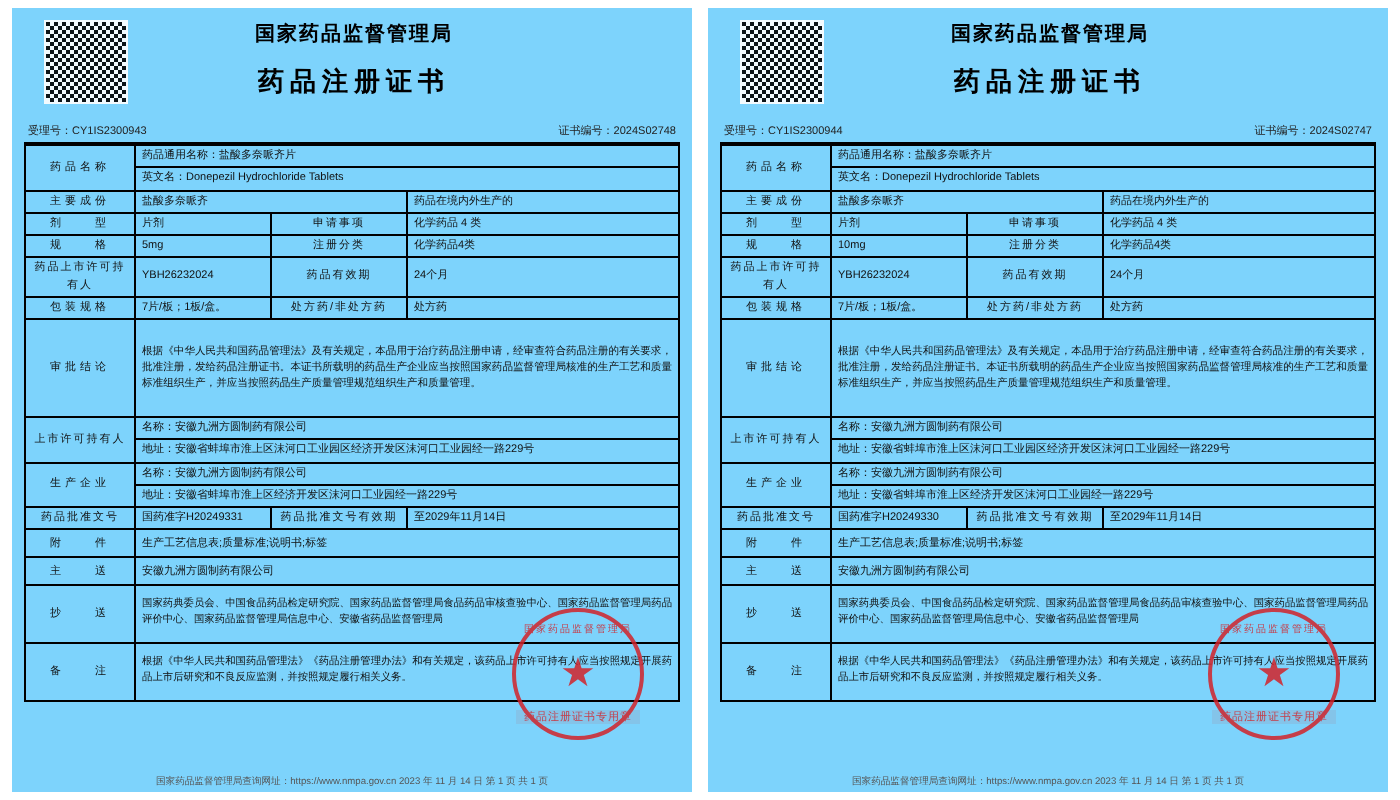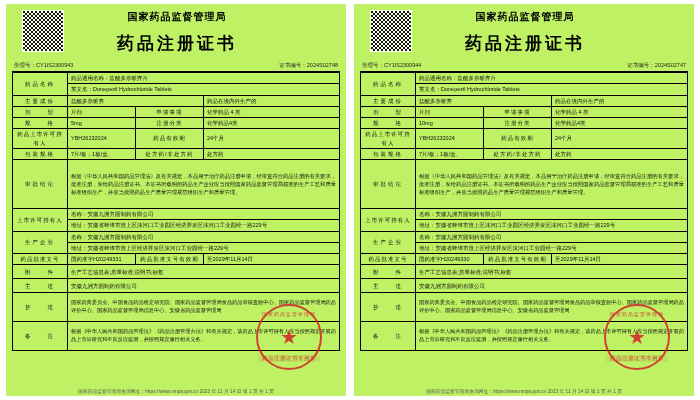--- a/index.html
+++ b/index.html
@@ -21,21 +21,21 @@
     flex-direction: row;
     gap: 8px;
     padding: 4px 6px;
     box-sizing: border-box;
     background: #fff;
   }
   .cert {
     position: relative;
     width: 340px;
     height: 392px;
-    background: #bef264;
+    background: #7dd3fc;
     box-sizing: border-box;
     padding: 4px 6px 0 6px;
     display: flex;
     flex-direction: column;
   }
   
   .cert-head {
     display: flex;
     flex-direction: row;
     align-items: flex-start;
@@ -61,21 +61,21 @@
     text-align: center;
     margin-top: 2px;
   }
   .org-name {
     font-size: 10px;
     font-weight: bold;
     letter-spacing: 1px;
     color: #000;
   }
   .doc-title {
-    font-size: 17px;
+    font-size: 13px;
     font-weight: bold;
     letter-spacing: 3px;
     color: #000;
     margin-top: 8px;
     font-family: Liberation Mono, monospace;
   }
   .head-spacer { width: 50px; flex: 0 0 auto; }
 
   .meta-row {
     display: flex;

